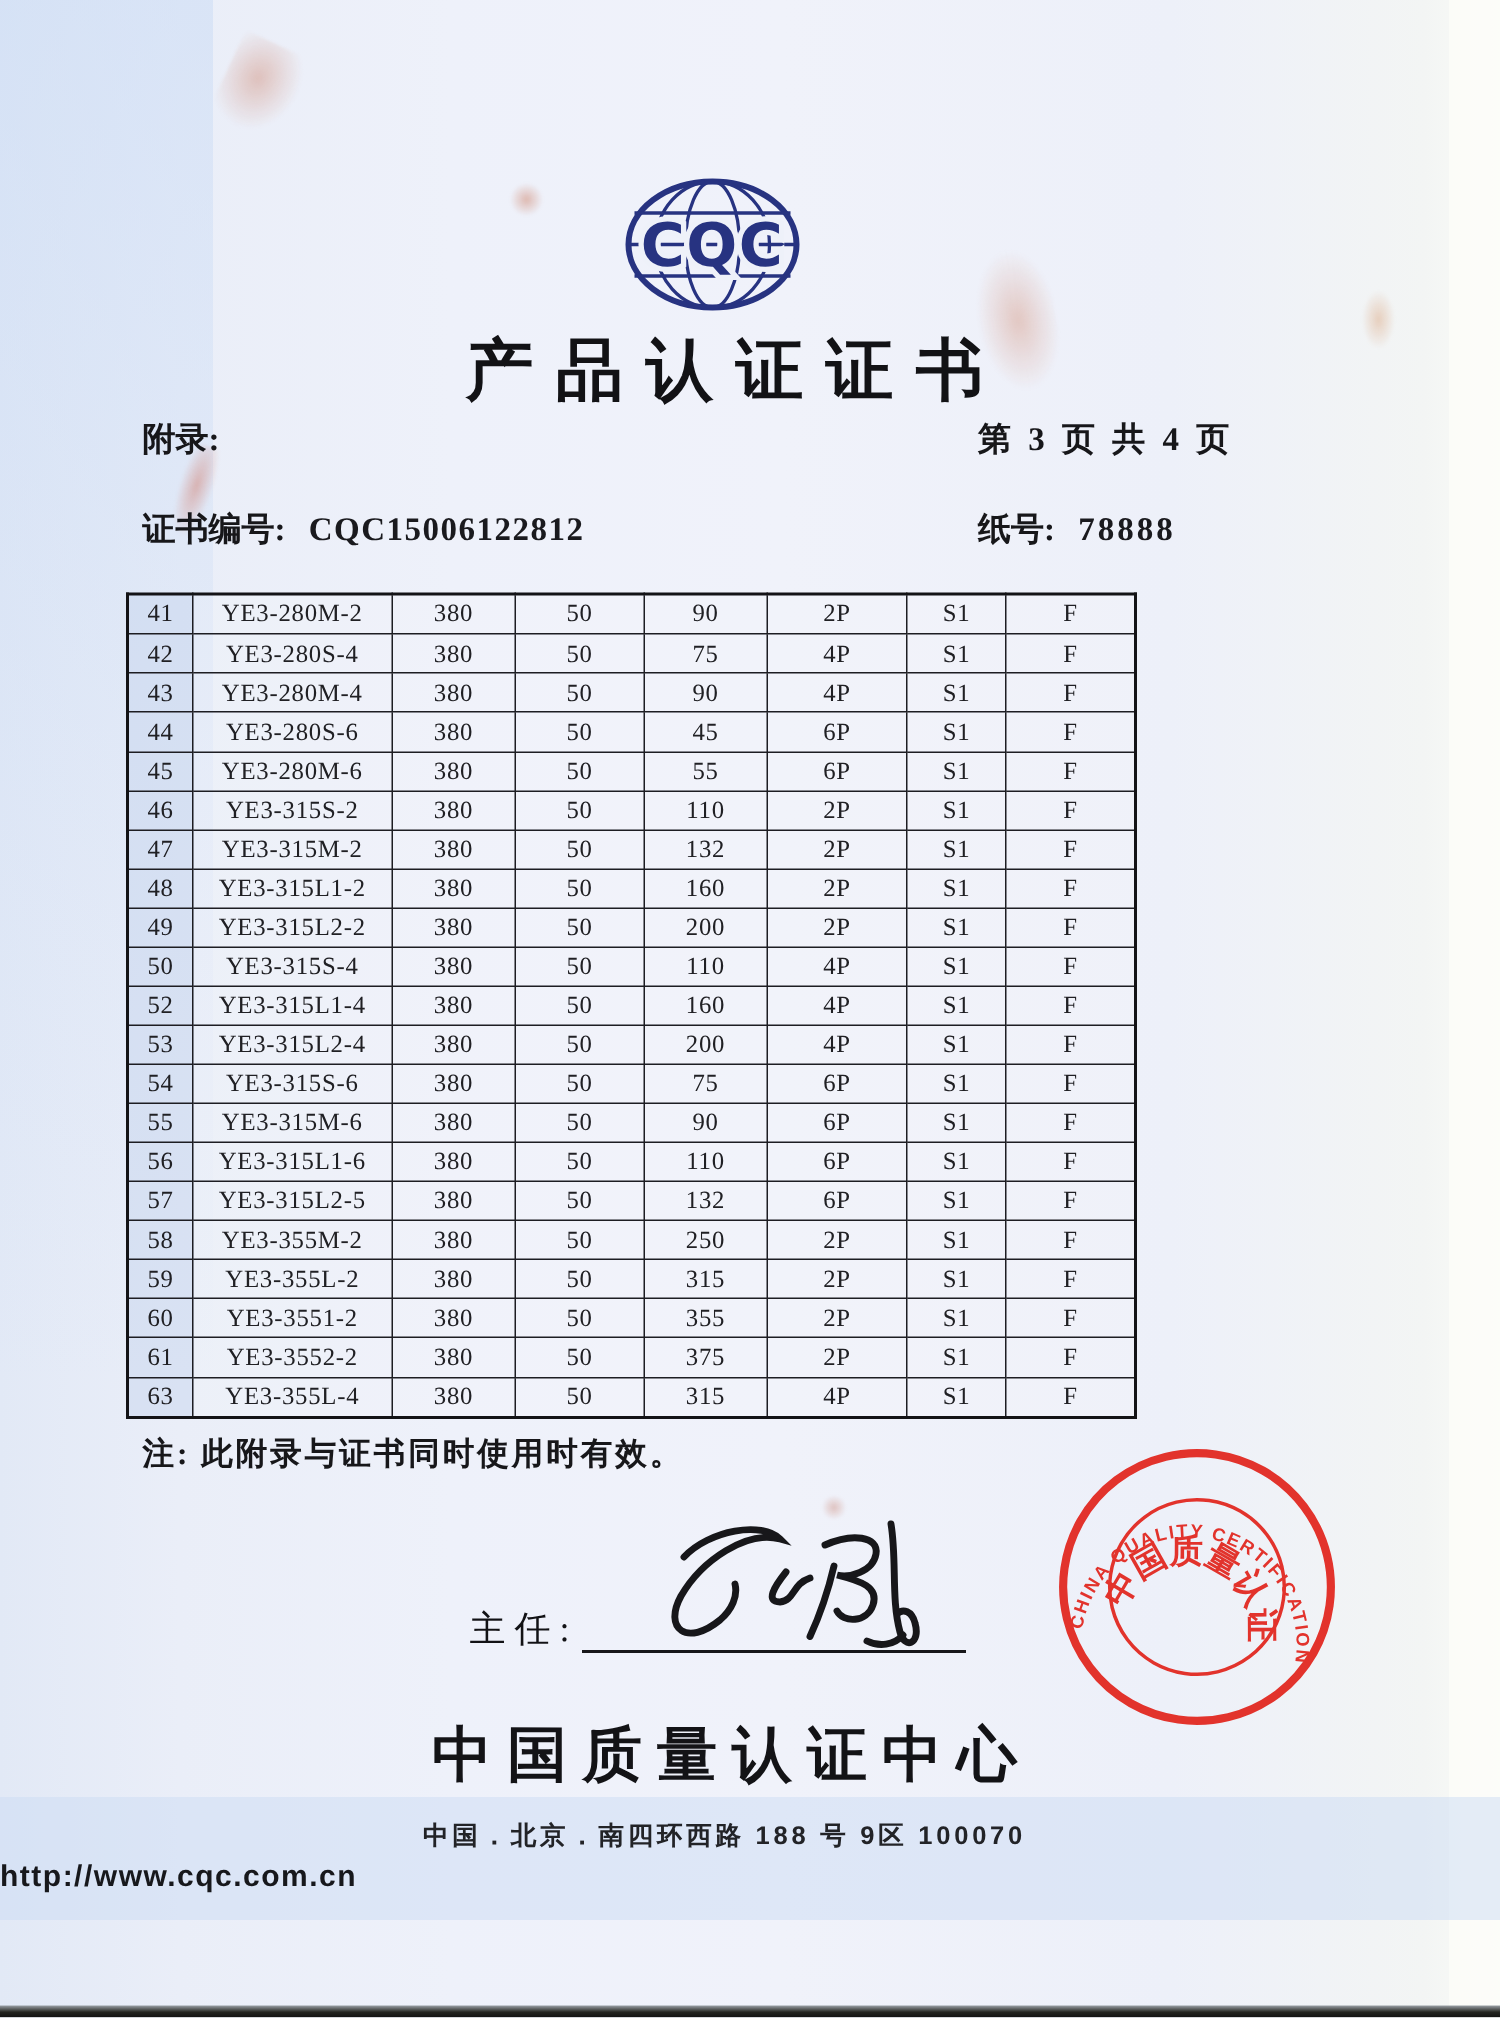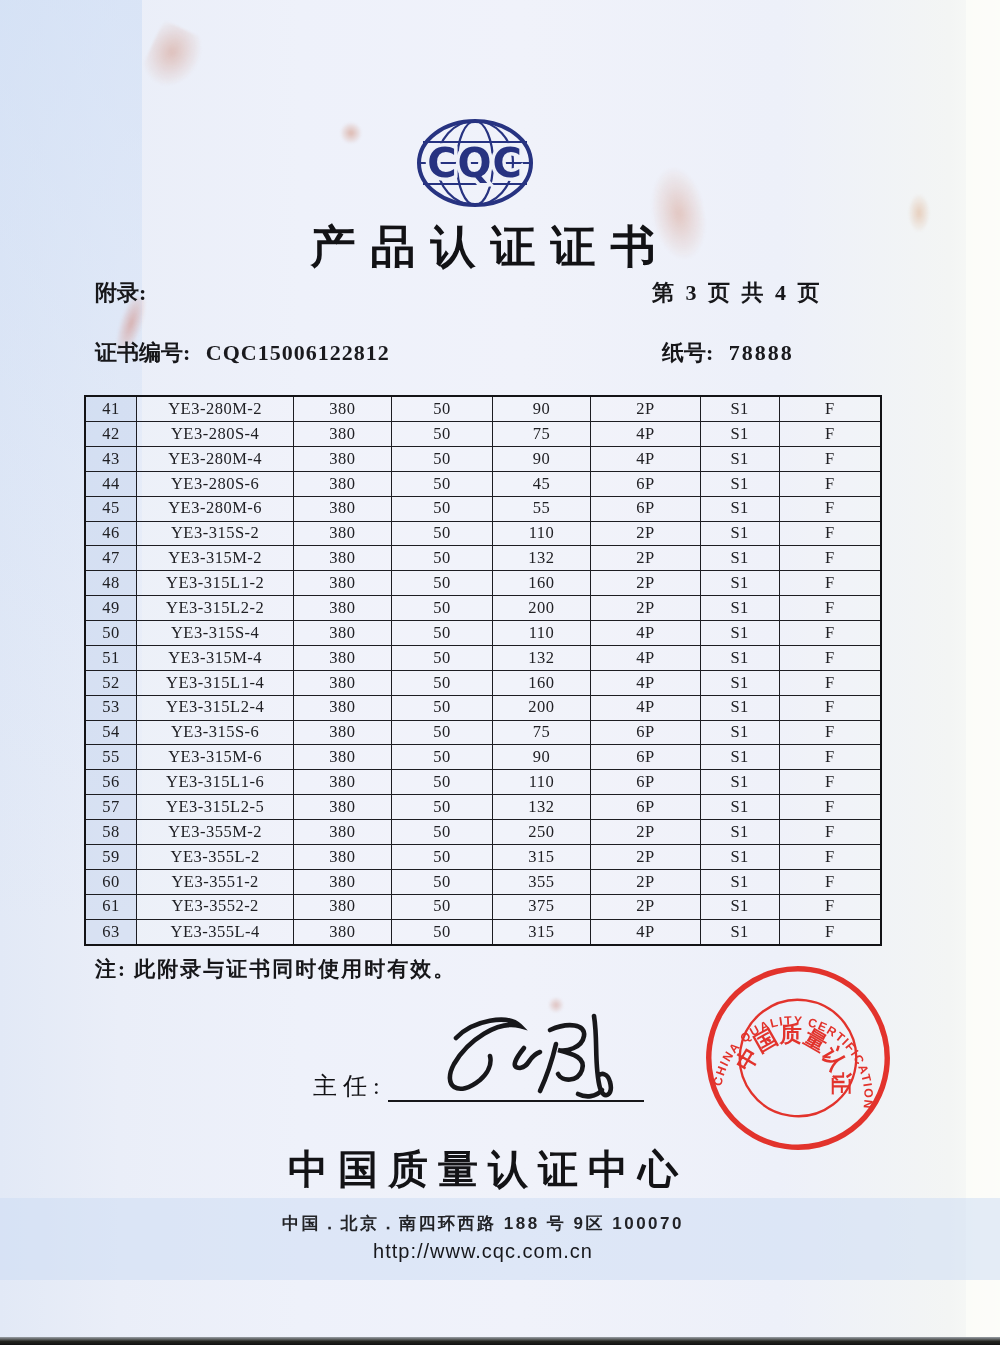--- a/index.html
+++ b/index.html
@@ -43,25 +43,25 @@
   .cert-title{
     position:absolute;left:0;top:217px;width:966px;text-align:center;
     font-family:"Liberation Sans","DejaVu Sans",sans-serif;
     font-size:45px;font-weight:bold;color:#121215;letter-spacing:15px;text-indent:15px;
   }
   .hdr-label{font-weight:bold;color:#17171a;text-align:center;}
   .appendix{position:absolute;left:95px;top:278px;font-size:22px;}
   .pageinfo{position:absolute;left:652px;top:278px;font-size:22px;letter-spacing:3px;}
   .certno{position:absolute;left:95px;top:338px;font-size:22px;}
   .certno .val{font-weight:bold;letter-spacing:1px;margin-left:10px;color:#1a1a1e;}
-  .paperno{position:absolute;left:652px;top:338px;font-size:22px;margin-left:10px;}
+  .paperno{position:absolute;left:652px;top:338px;font-size:22px;}
   .paperno .val{font-weight:bold;letter-spacing:2px;margin-left:10px;color:#1a1a1e;}
 
   table.products{
-    position:absolute;left:84px;top:395px;width:798px;height:551px;
+    position:absolute;left:84px;top:395px;width:674px;height:551px;
     border-collapse:collapse;table-layout:fixed;
     border:2.4px solid #131316;
     font-size:16.5px;color:#202024;
   }
   table.products td{
     border:1.4px solid #1d1d22;text-align:center;vertical-align:middle;
     padding:0;line-height:1;letter-spacing:.5px;
     background:rgba(255,255,255,.12);
   }
   table.products td:first-child{background:rgba(199,214,238,.5);}
@@ -80,23 +80,23 @@
     position:absolute;left:0;top:1142px;width:966px;text-align:center;
     font-family:"Liberation Sans","DejaVu Sans",sans-serif;
     font-size:40px;font-weight:bold;color:#131316;letter-spacing:10px;text-indent:10px;
   }
   .address{
     position:absolute;left:0;top:1212px;width:966px;text-align:center;
     font-family:"Liberation Sans","DejaVu Sans",sans-serif;
     font-size:17px;font-weight:bold;color:#222327;letter-spacing:2.5px;
   }
   .website{
-    position:absolute;left:0;top:1240px;width:966px;text-align:center;
+    position:absolute;left:0;top:1240px;width:966px;
     font-family:"Liberation Sans","DejaVu Sans",sans-serif;
-    font-size:20px;font-weight:normal;color:#17181c;letter-spacing:1px;
+    font-size:20px;font-weight:bold;color:#17181c;letter-spacing:1px;
   }
 </style>
 </head>
 <body>
 
 <div class="page">
 
   <div class="band-left"></div>
   <div class="band-right"></div>
   <div class="band-footer"></div>
@@ -235,30 +235,20 @@
           <td>2P</td>
           <td>S1</td>
           <td>F</td>
         </tr>
         <tr>
           <td>50</td>
           <td>YE3-315S-4</td>
           <td>380</td>
           <td>50</td>
           <td>110</td>
-          <td>4P</td>
-          <td>S1</td>
-          <td>F</td>
-        </tr>
-        <tr>
-          <td>51</td>
-          <td>YE3-315M-4</td>
-          <td>380</td>
-          <td>50</td>
-          <td>132</td>
           <td>4P</td>
           <td>S1</td>
           <td>F</td>
         </tr>
         <tr>
           <td>52</td>
           <td>YE3-315L1-4</td>
           <td>380</td>
           <td>50</td>
           <td>160</td>

